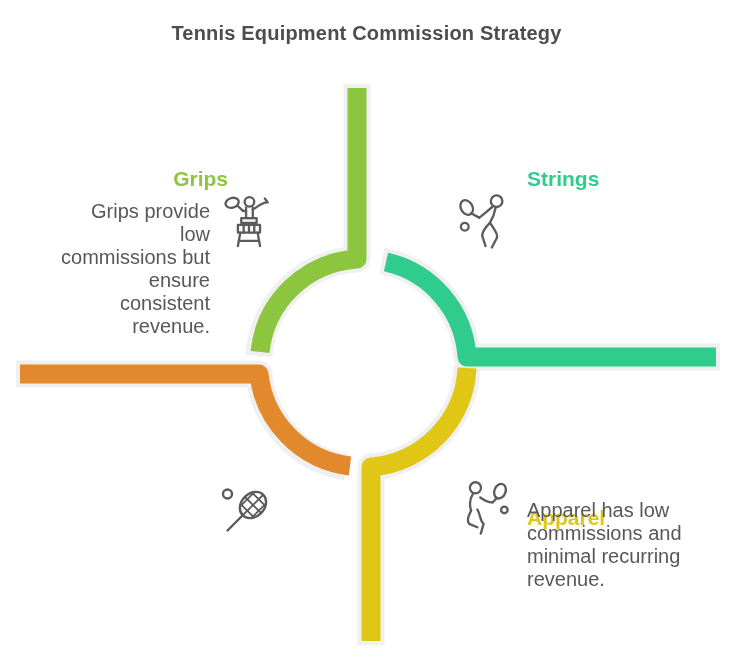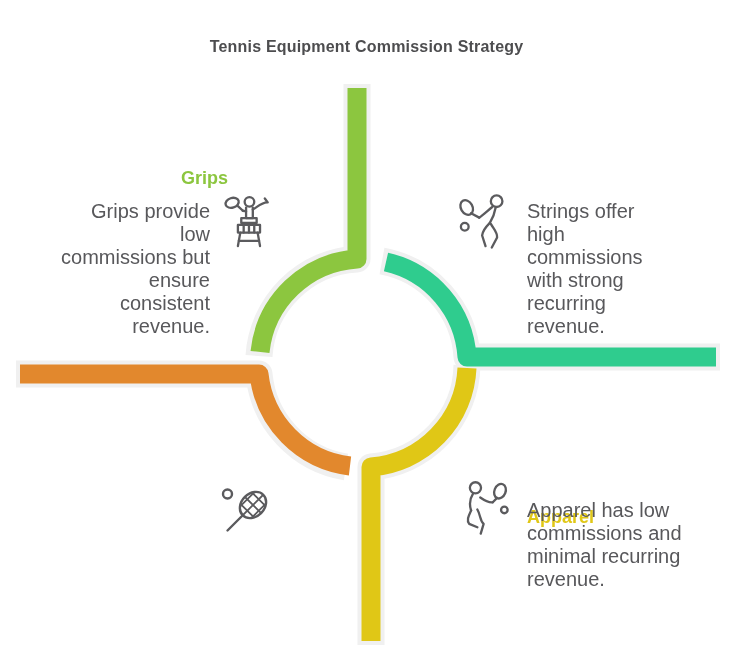--- a/index.html
+++ b/index.html
@@ -5,28 +5,28 @@
   html,body{margin:0;padding:0;background:#ffffff;}
   .canvas{
     position:relative;
     width:733px;height:672px;
     background:#ffffff;
     font-family:"Liberation Sans", sans-serif;
     overflow:hidden;
   }
   .main-title{
     position:absolute;top:22px;left:0;right:0;
-    margin:16px;text-align:center;
-    font-size:16px;font-weight:bold;color:#4d4d4f;
+    margin:0;text-align:center;
+    font-size:20px;font-weight:bold;color:#4d4d4f;
     letter-spacing:.2px;
   }
   .diagram-svg{position:absolute;top:0;left:0;}
   .q-title{
     position:absolute;margin:0;
-    font-size:18px;font-weight:bold;line-height:23px;
+    font-size:21px;font-weight:bold;line-height:23px;
   }
   .q-desc{
     position:absolute;margin:0;
     font-size:20px;line-height:23px;color:#58585b;
   }
   .ta-r{text-align:right;}
   .q-icon{position:absolute;}
   .q-icon svg .ln{
     fill:none;stroke:#5b5b5e;stroke-width:2.4;
     stroke-linecap:round;stroke-linejoin:round;
@@ -74,21 +74,21 @@
         <rect x="19" y="24" width="16" height="5"></rect>
         <rect x="15.5" y="31" width="23" height="8"></rect>
         <path d="M21.5 31 V39 M27 31 V39 M32.5 31 V39"></path>
         <path d="M18 39 L15.5 53"></path>
         <path d="M36 39 L38.5 53"></path>
         <path d="M16.5 47.5 H37.5"></path>
       </g>
     </svg>
   </div>
 
-  <p class="q-desc" style="left:527px;top:200px;width:150px;">Strings offer high commissions with strong recurring revenue.</p>
+  <h2 class="q-title" style="left: 527px; top: 167px; width: 170px; color: rgb(47, 204, 142);">Strings</h2>
   <div class="q-icon" style="left:458px;top:191px;">
     <svg width="56" height="60" viewBox="0 0 58 62">
       <g class="ln">
         <circle cx="40" cy="10.5" r="6"></circle>
         <ellipse cx="9" cy="17" rx="6" ry="8" transform="rotate(-30 9 17)"></ellipse>
         <path d="M13.5 23 L22 27.5"></path>
         <path d="M35.5 16.5 C31 20 26.5 24.5 22 27.5"></path>
         <path d="M39 17 C38 23 36 28 33 33"></path>
         <path d="M33 33 C29 37 25.5 41 25 46 L28.5 57"></path>
         <path d="M34 34 C37.5 40 41 43 40.5 48 L35 58.5"></path>

